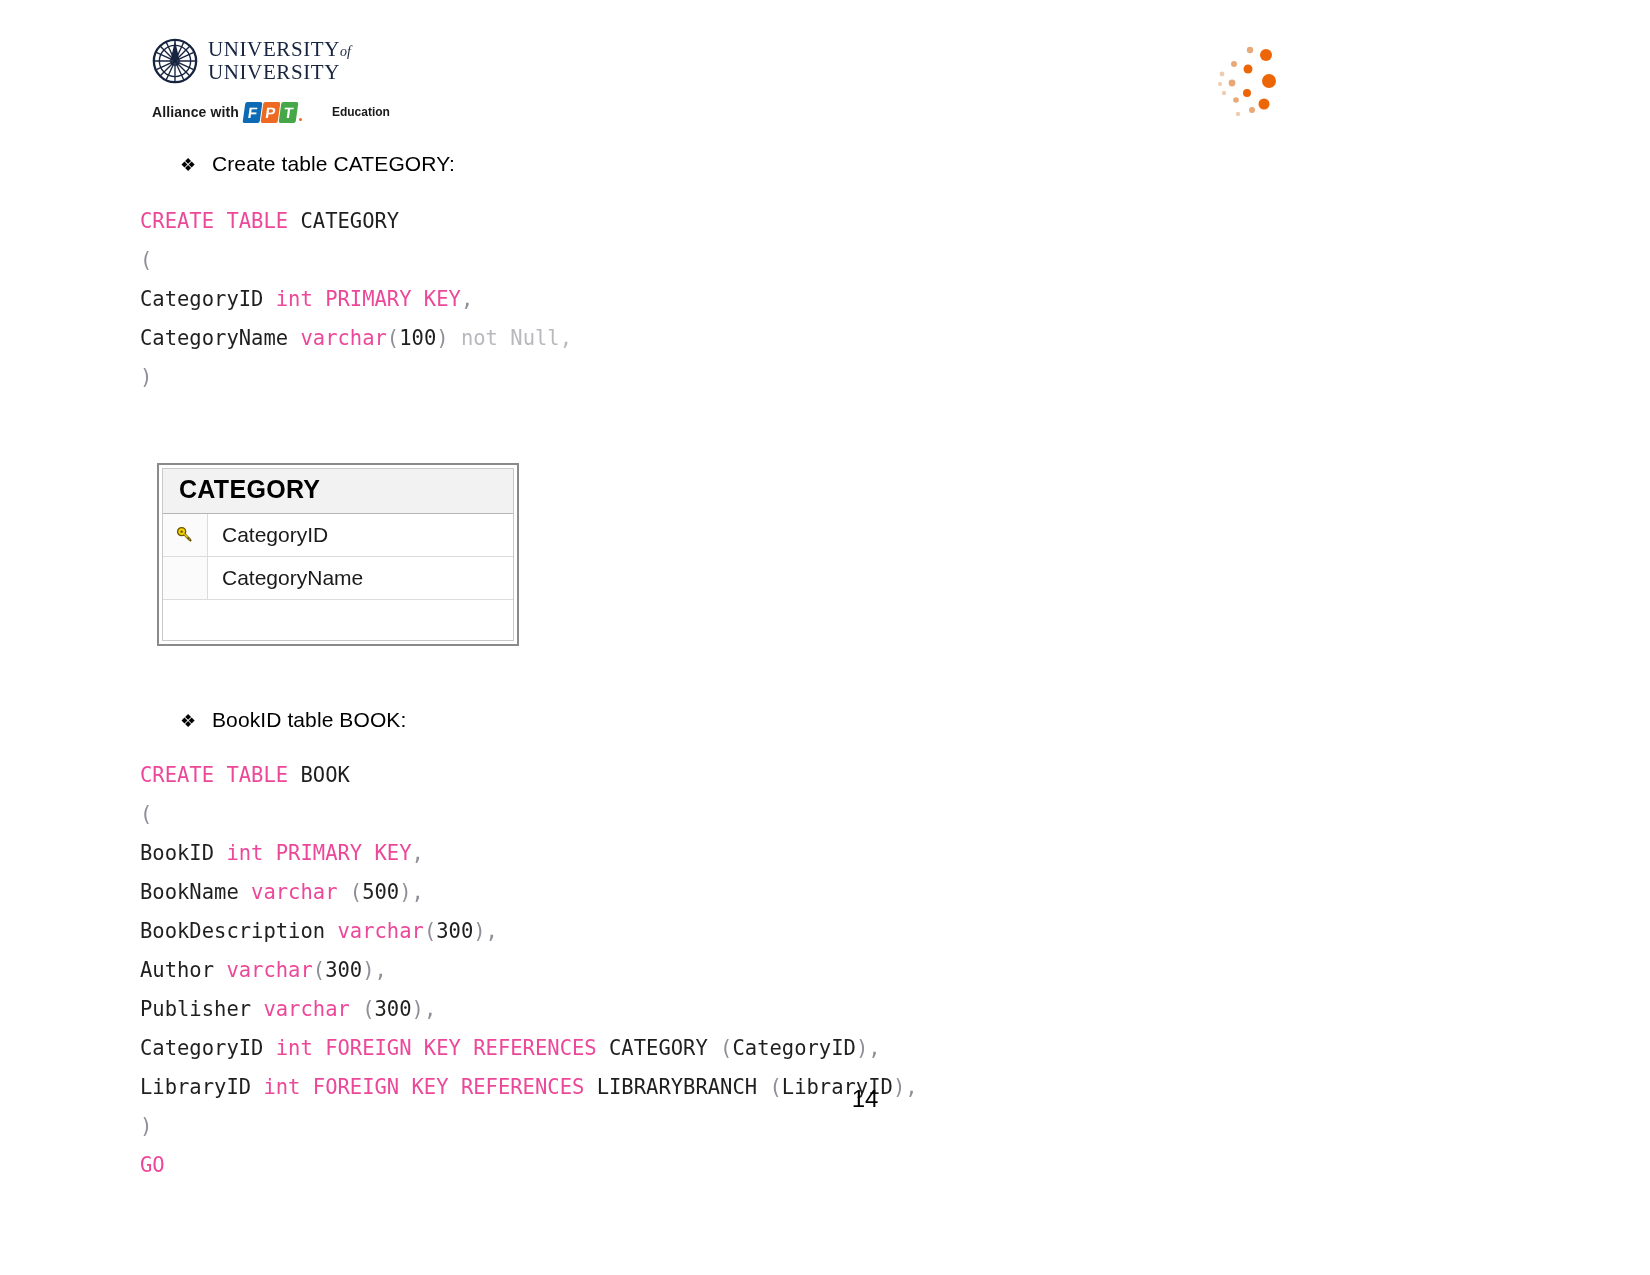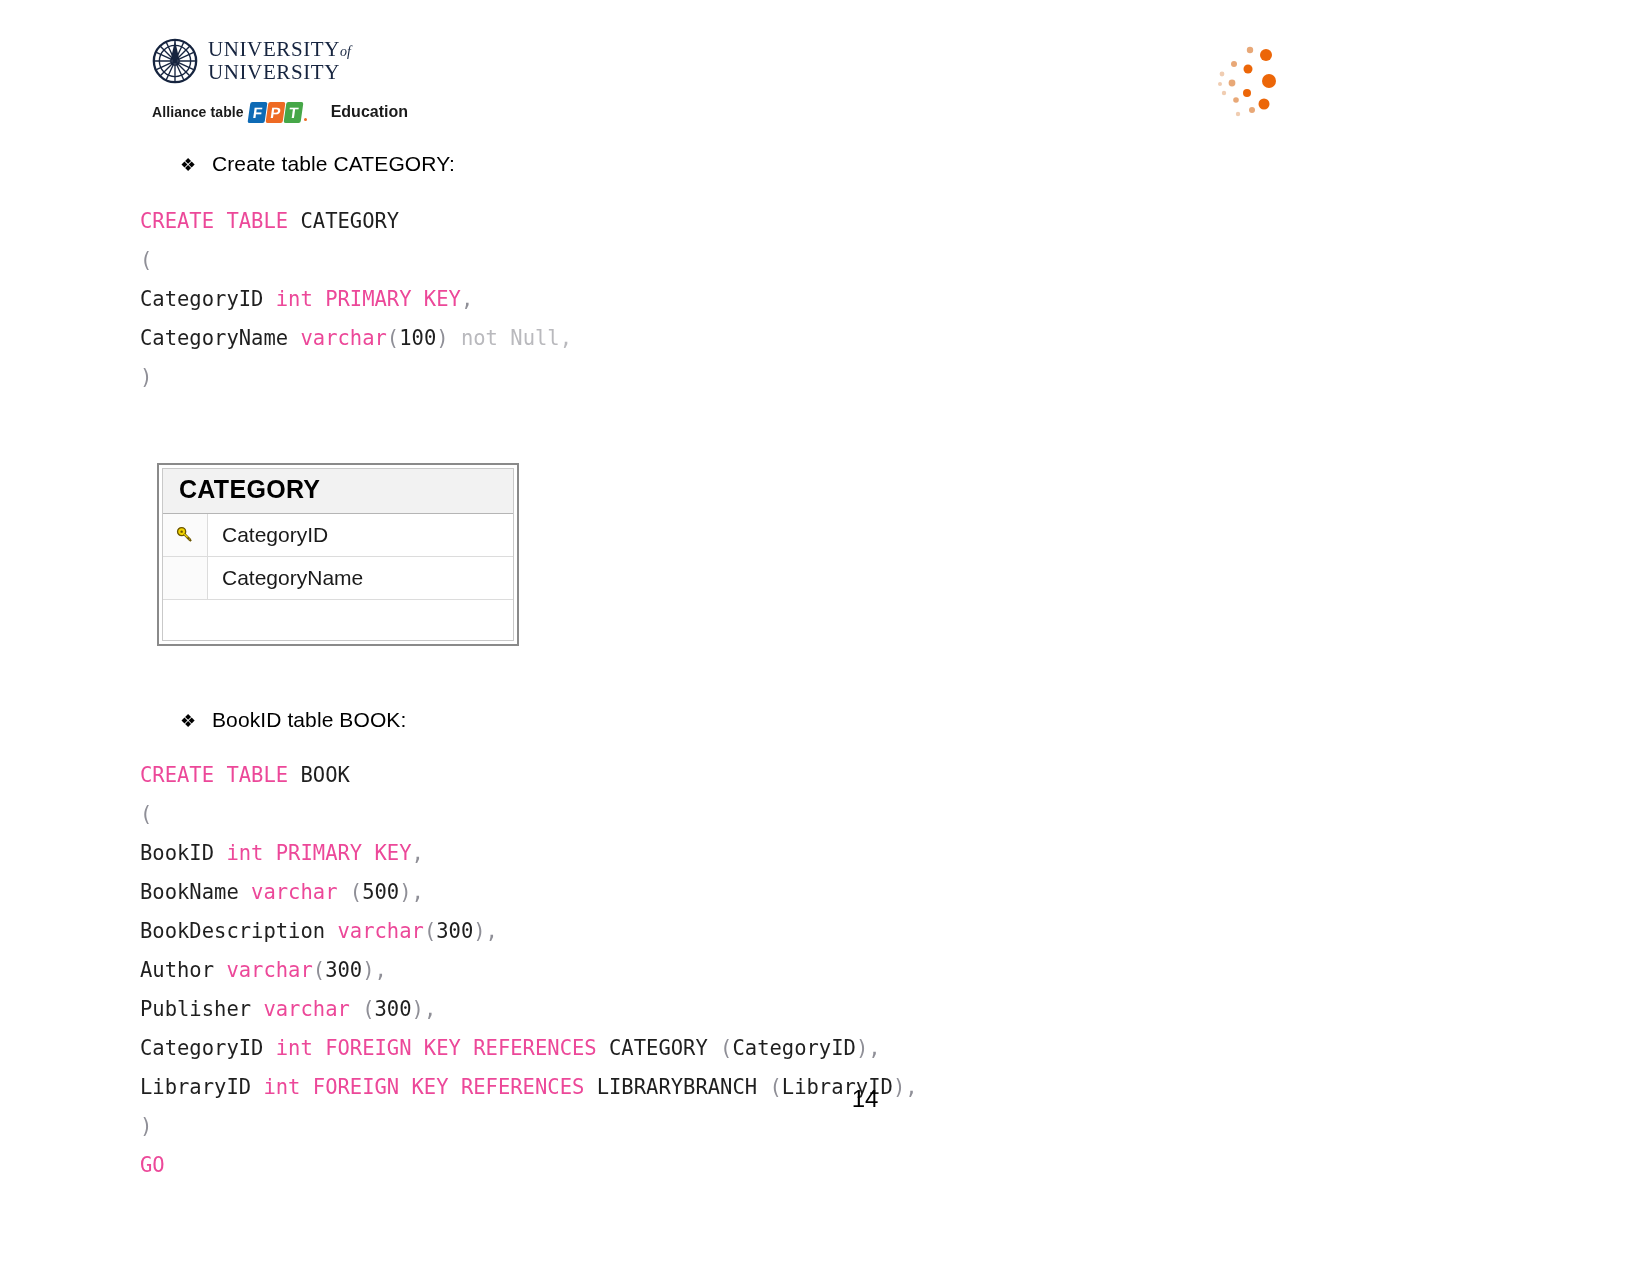--- a/index.html
+++ b/index.html
@@ -106,24 +106,24 @@
   .fpt-dot {
     width: 3px;
     height: 3px;
     border-radius: 50%;
     background: #ee6a23;
     align-self: flex-end;
     margin: 0 0 2px 1px;
   }
   .alliance-edu {
     font-family: "Liberation Sans", sans-serif;
-    font-size: 16px;
+    font-size: 12px;
     font-weight: bold;
     color: #1a1a1a;
-    margin-left: 3px;
+    margin-left: 9px;
     padding-left: 16px;
   }
 
   .btec-logo {
     position: absolute;
     right: 186px;
     top: 36px;
     width: 250px;
     height: 92px;
   }
@@ -280,21 +280,21 @@
       </svg>
       <div class="uog-wordmark">
         <div class="uog-line1">
           <span>UNIVERSITY</span><span class="of">of</span>
         </div>
         <div class="uog-line2">UNIVERSITY</div>
       </div>
     </div>
 
     <div class="alliance">
-      <span class="alliance-text">Alliance table</span>
+      <span class="alliance-text">Alliance with</span>
       <span class="fpt">
         <span class="fpt-letter fpt-f">F</span>
         <span class="fpt-letter fpt-p">P</span>
         <span class="fpt-letter fpt-t">T</span>
         <span class="fpt-dot"></span>
       </span>
       <span class="alliance-edu">Education</span>
     </div>
 
     <div class="btec-logo">

